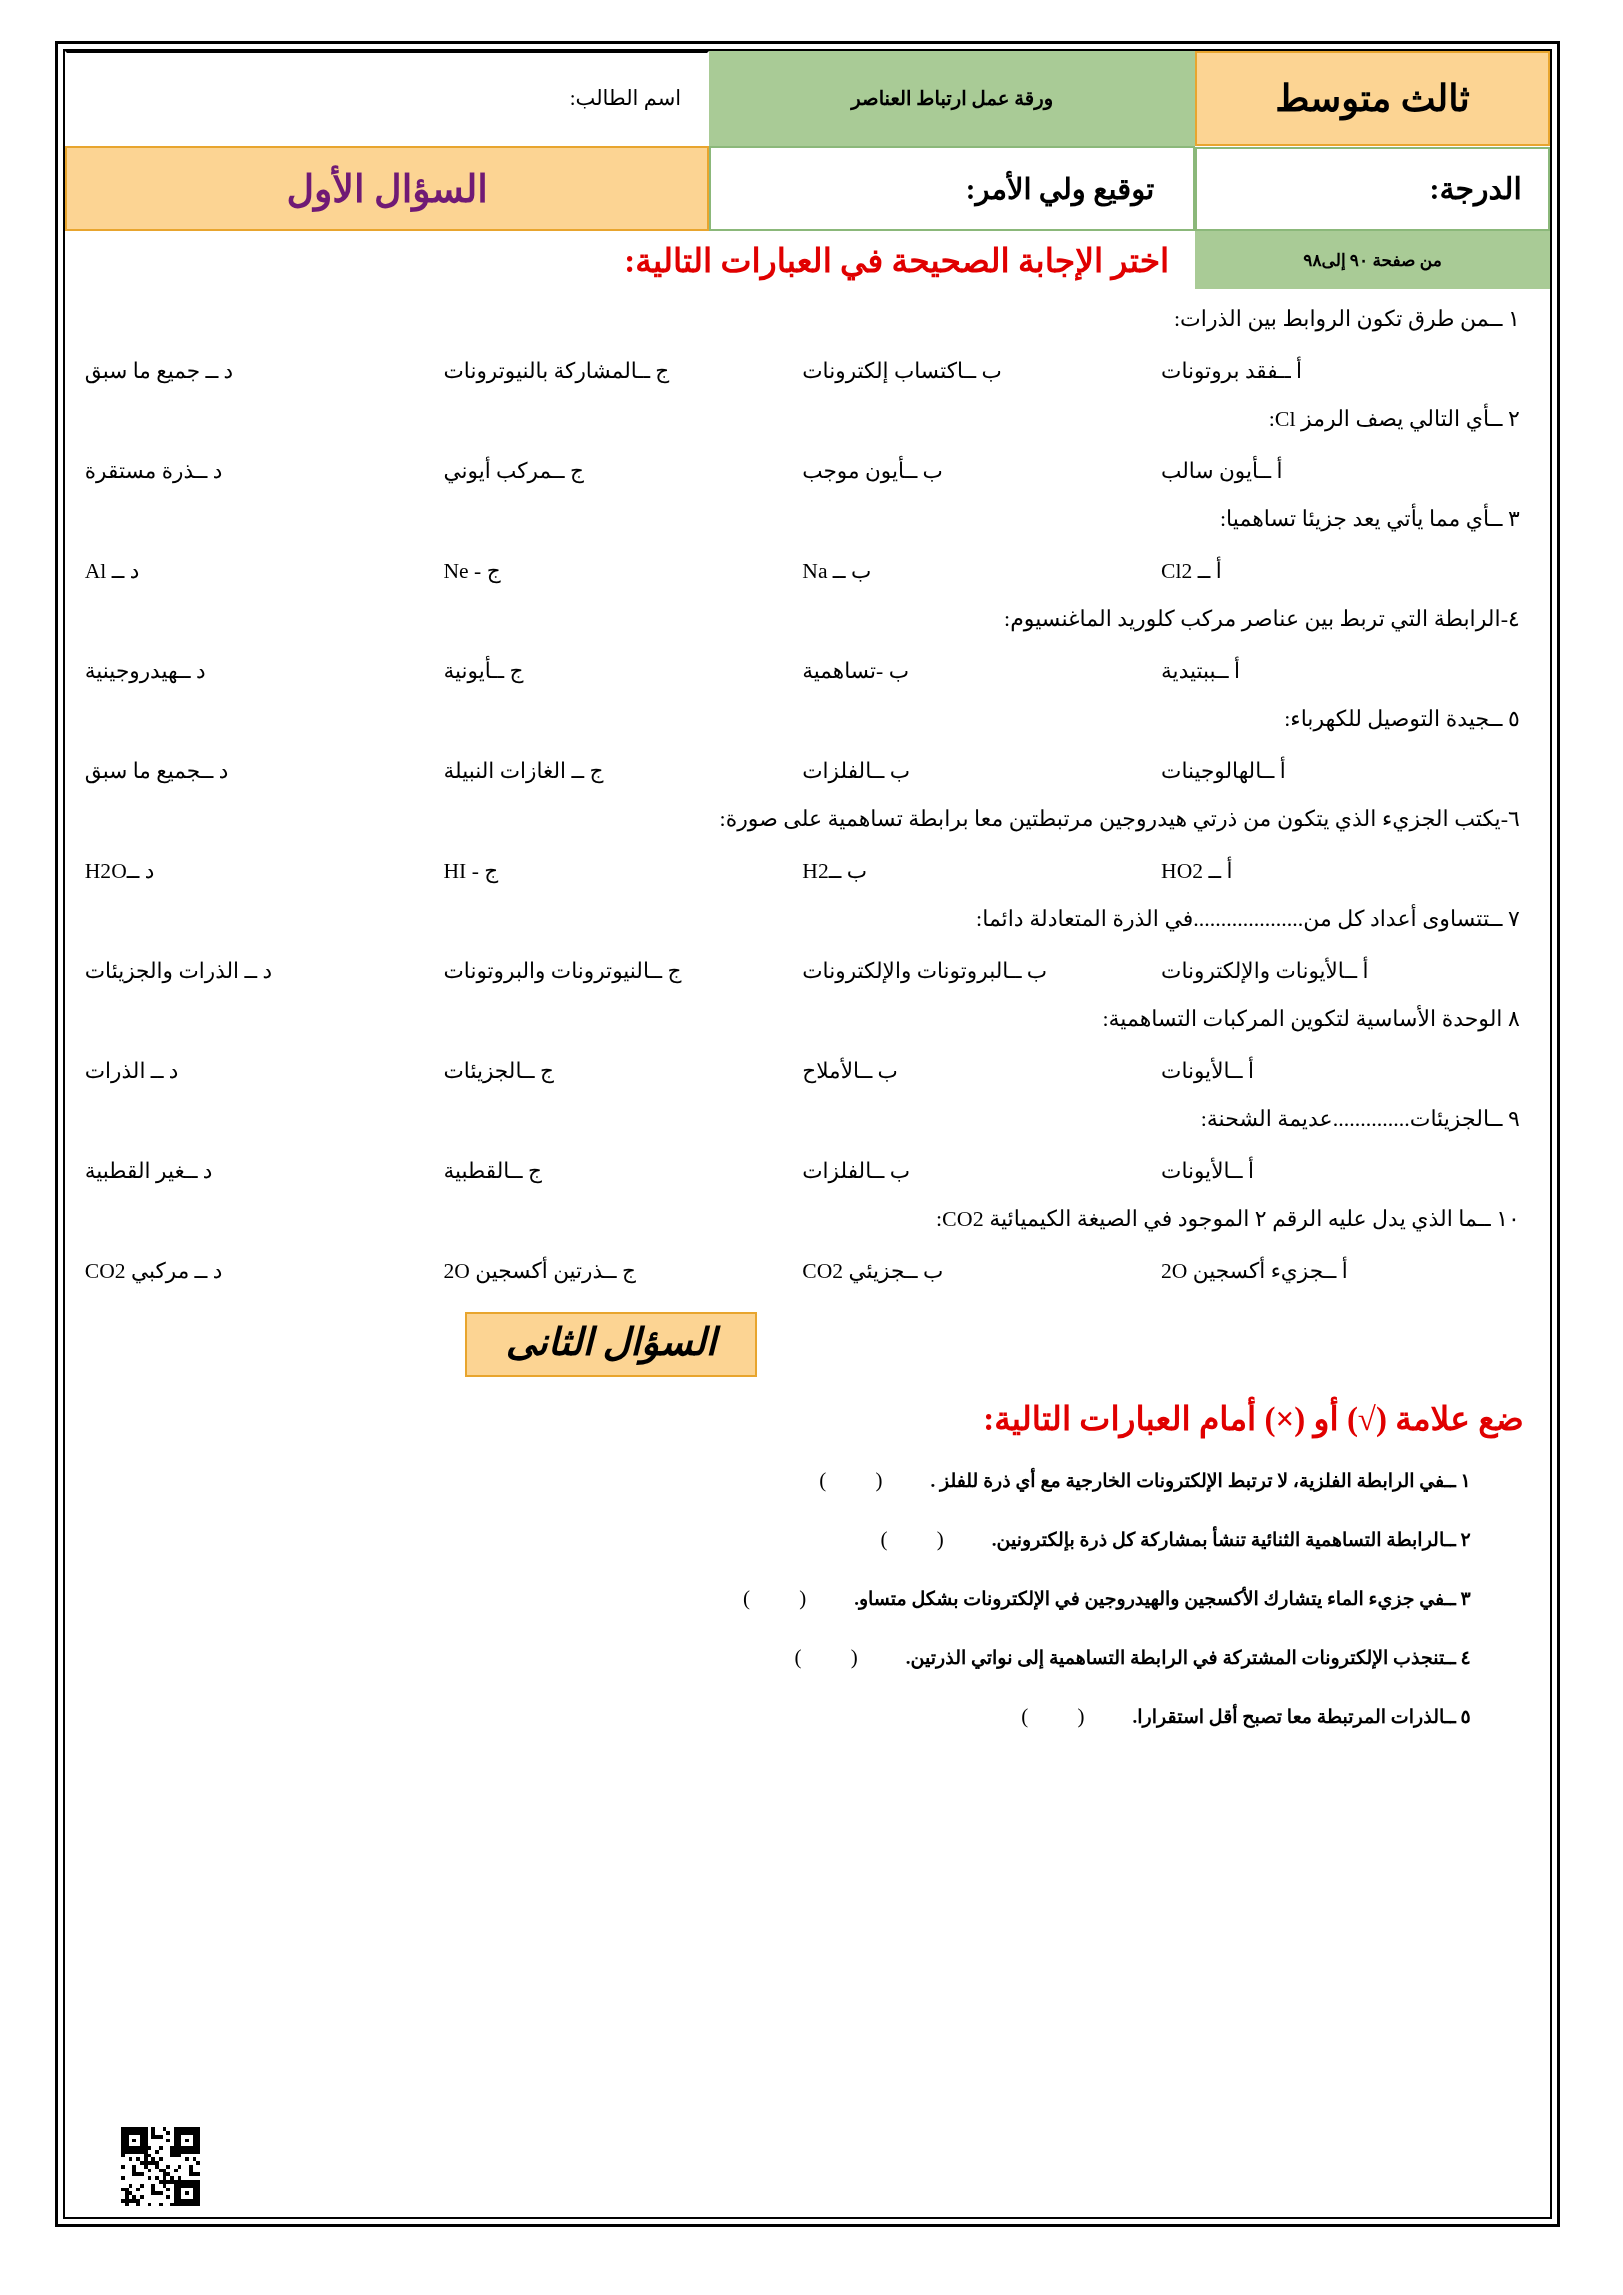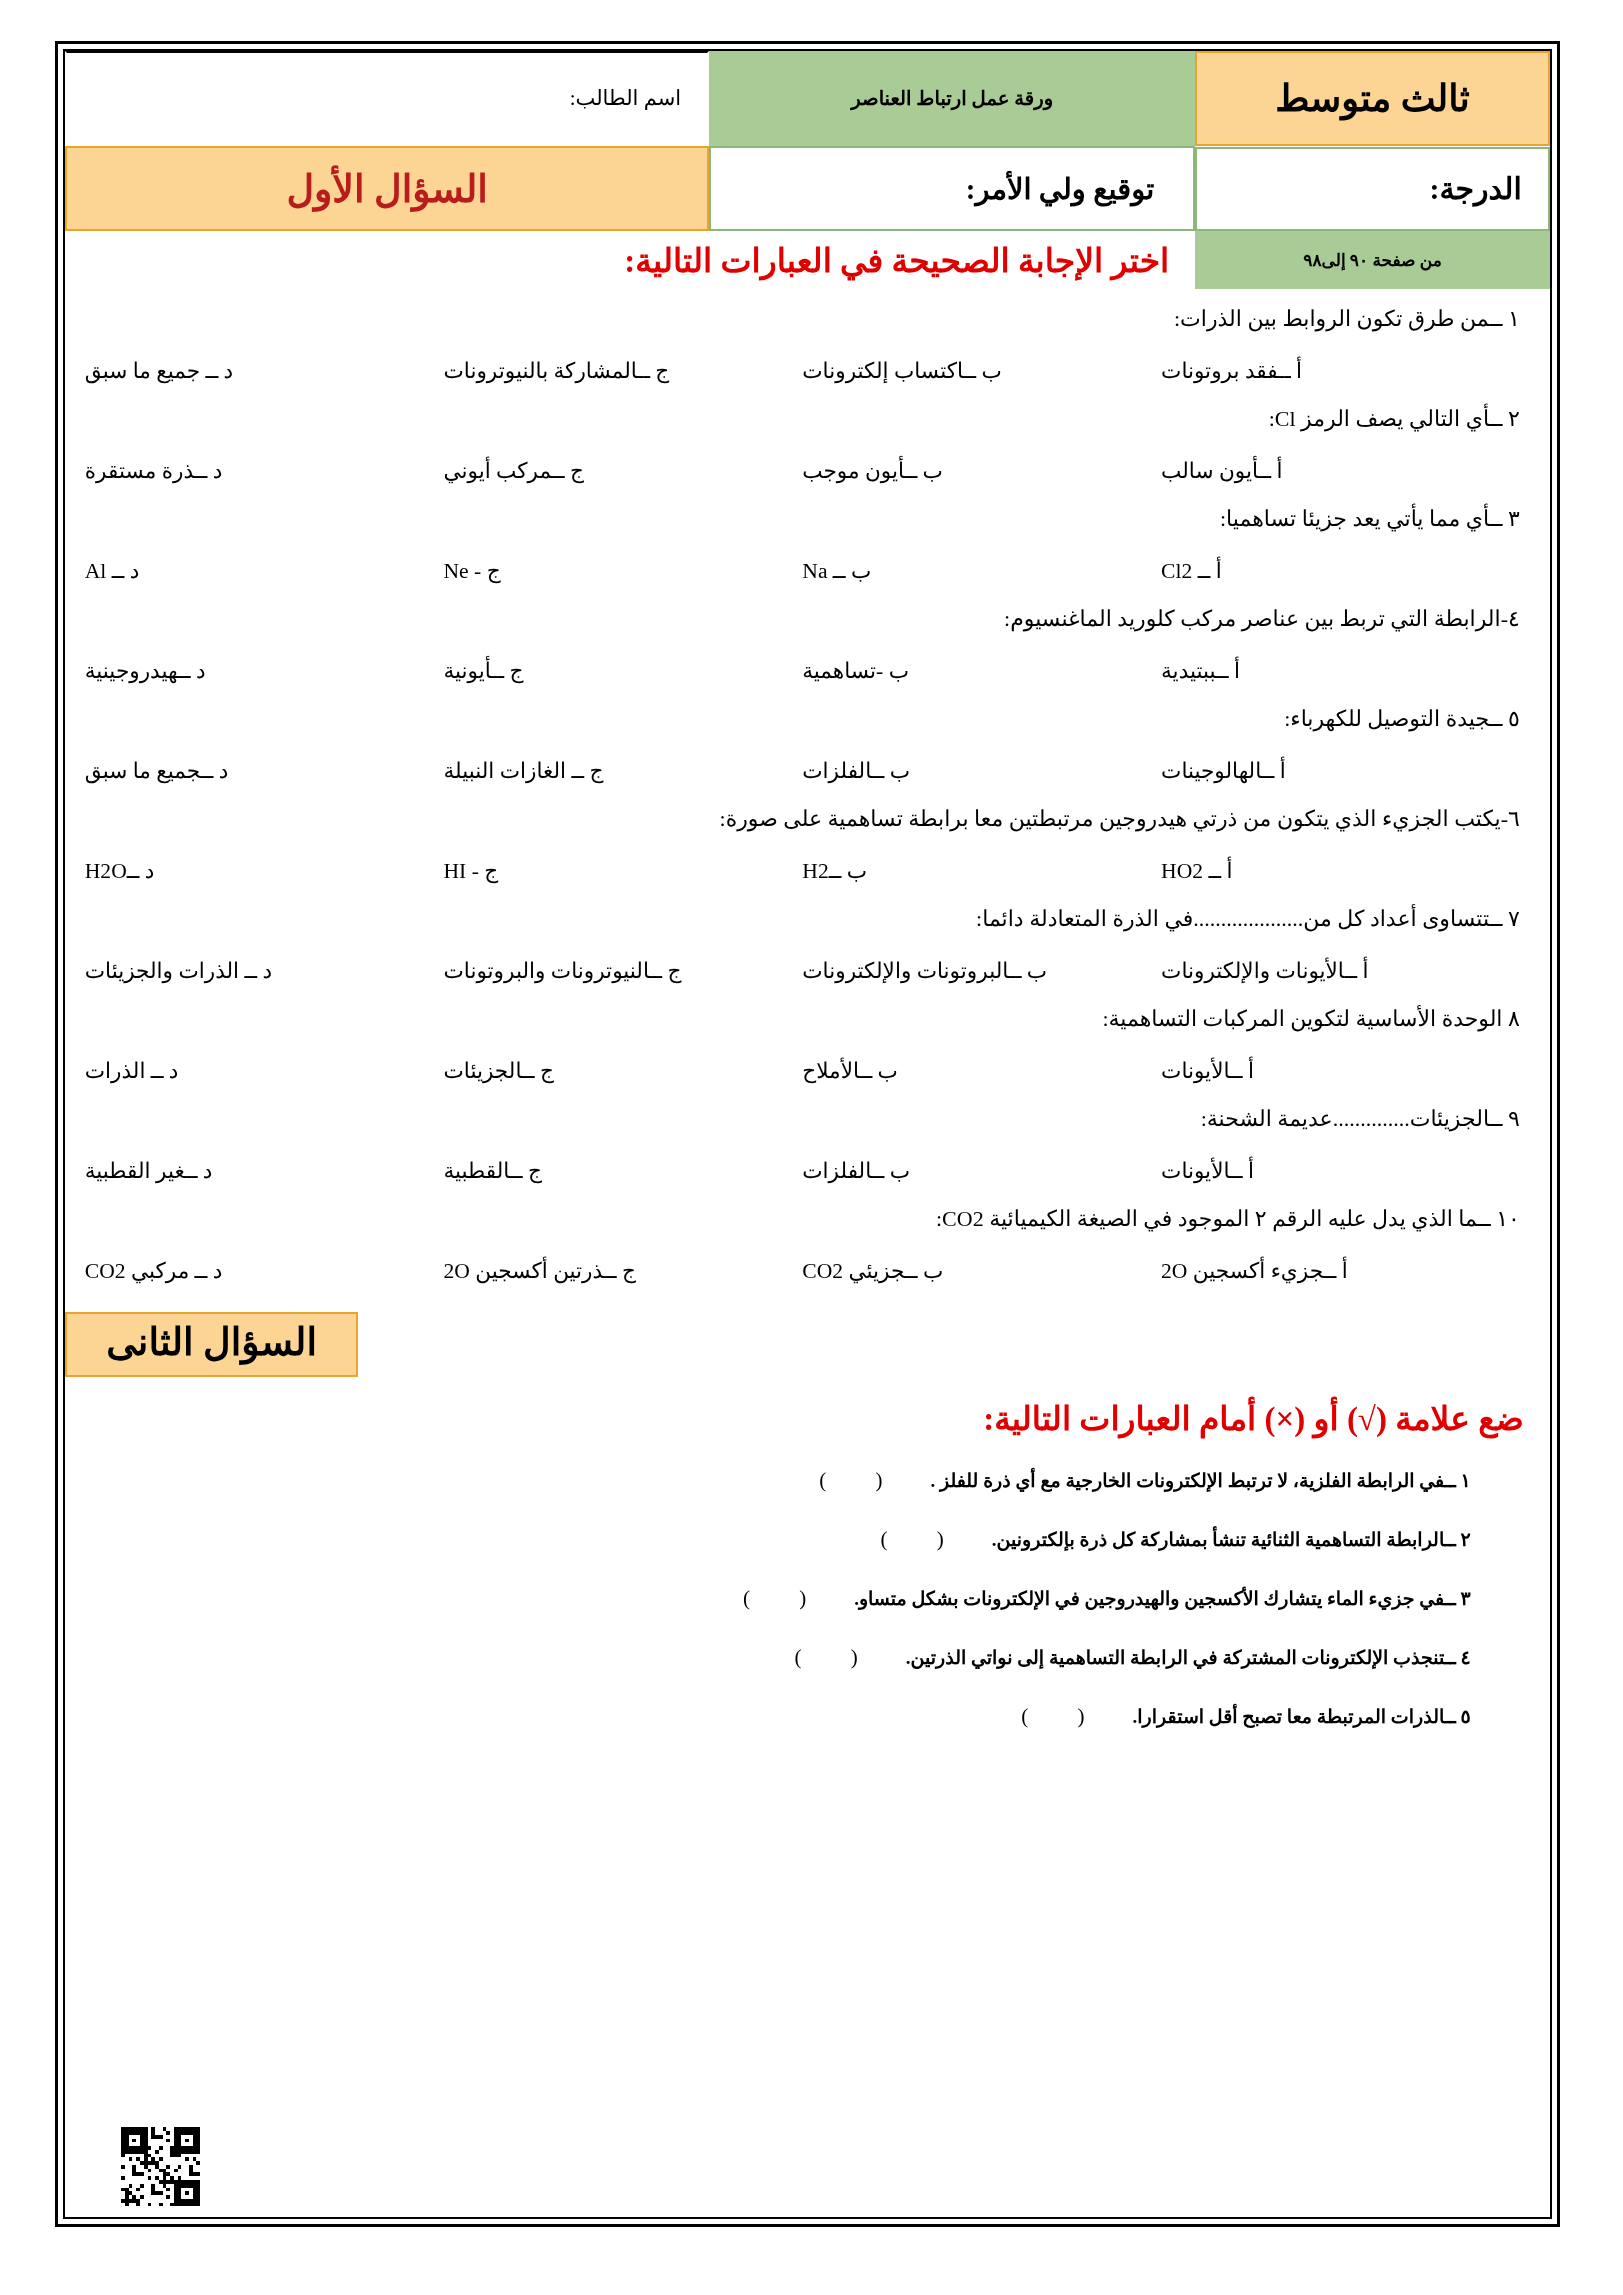--- a/index.html
+++ b/index.html
@@ -79,21 +79,21 @@
     color: #000;
   }
   .h-grade-level {
     font-size: 37px;
     font-weight: bold;
     color: #000;
   }
   .h-q1 {
     font-size: 38px;
     font-weight: bold;
-    color: #b91c1c;
+    color: #701a75;
   }
   .h-signature {
     font-size: 29px;
     font-weight: bold;
     color: #000;
     width: 100%;
     text-align: right;
     padding: 0 39px 0 0;
     box-sizing: border-box;
   }
@@ -143,22 +143,23 @@
   .q-options .opt {
     flex: 1 1 0;
     text-align: left;
     white-space: nowrap;
   }
 
   
   .sec2-wrap {
     direction: rtl;
     display: flex;
-    justify-content: flex-end;
+    justify-content: center;
     padding-right: 393px;
+    font-style: italic;
   }
   .sec2-box {
     background: #fcd493;
     border: 2.6px solid #e8a52e;
     box-sizing: border-box;
     font-size: 38px;
     font-weight: bold;
     color: #000;
     text-align: center;
     padding: 6.5px 39px 10.5px 39px;

